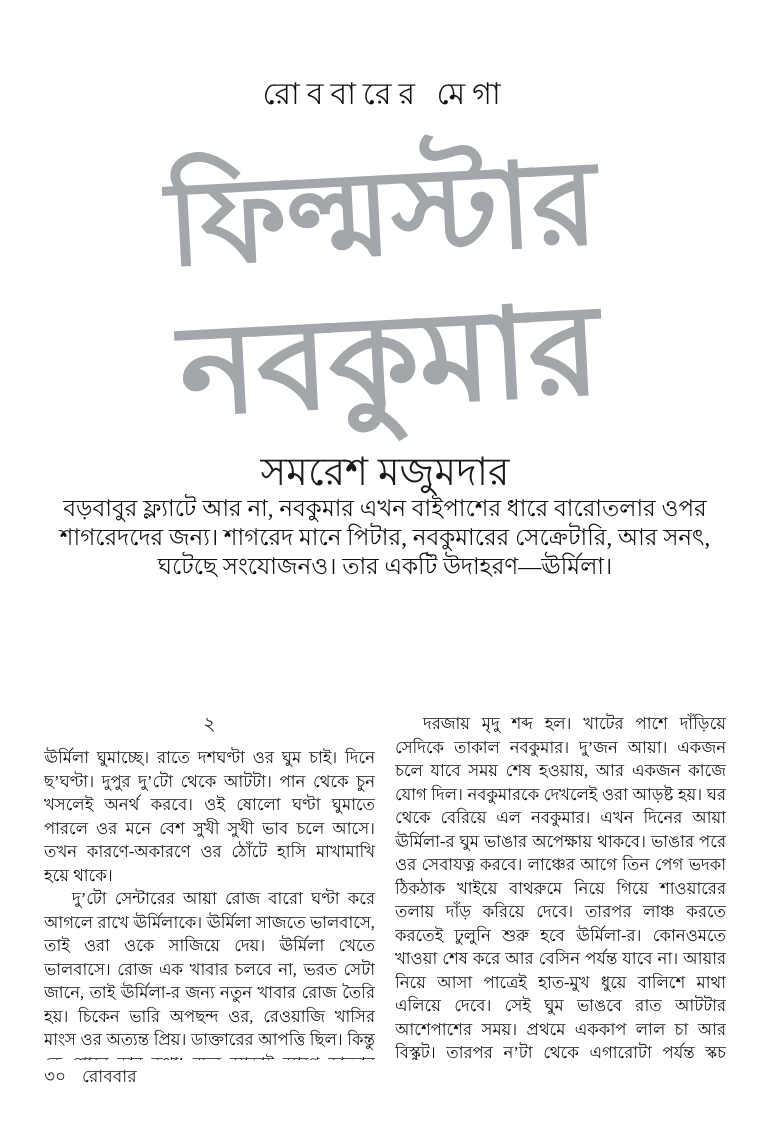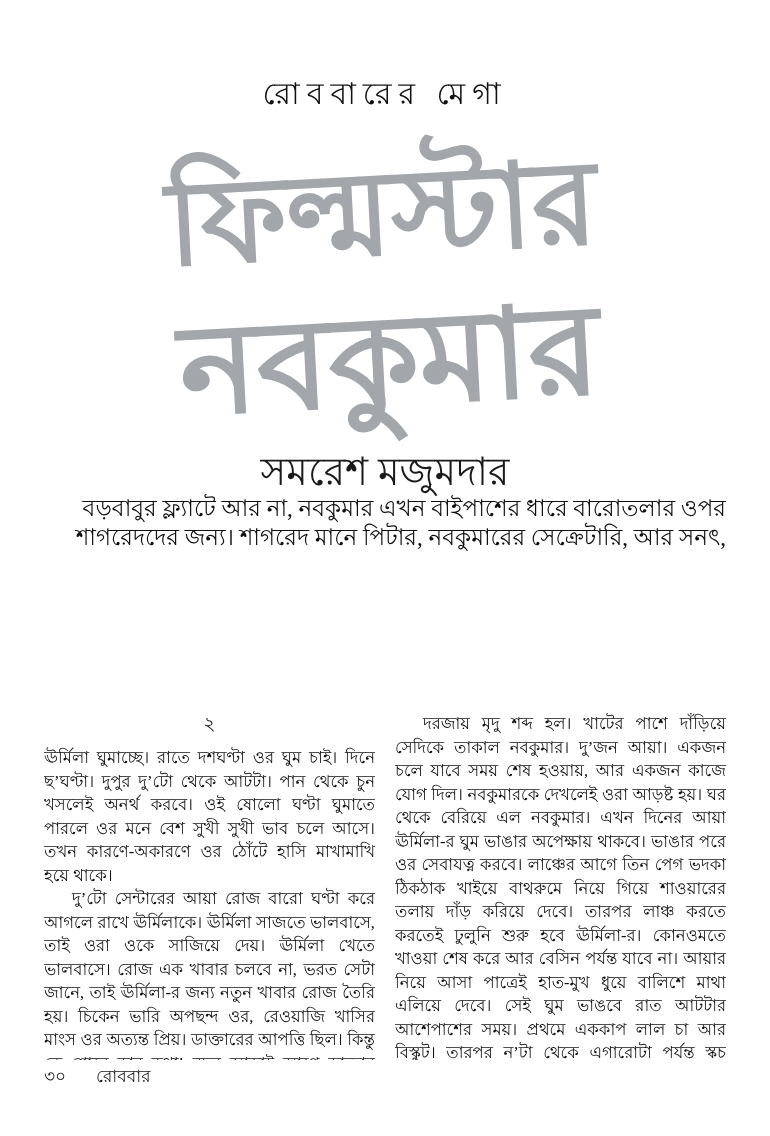--- a/index.html
+++ b/index.html
@@ -58,21 +58,21 @@
     top: 494px;
     left: 44px;
     width: 682px;
     height: 206px;
     overflow: hidden;
     text-align: center;
     font-size: 23px;
     line-height: 29px;
     color: #0f0f0f;
   }
-  .intro .iline { white-space: nowrap; text-align: right; }
+  .intro .iline { white-space: nowrap; }
 
   .columns {
     position: absolute;
     top: 712px;
     left: 44px;
     width: 682px;
     height: 348px;
     display: flex;
     gap: 20px;
   }
@@ -93,21 +93,21 @@
   }
   .col p.indent { text-indent: 28px; }
 
   .footer {
     position: absolute;
     top: 1063px;
     left: 44px;
     font-size: 17px;
     color: #161616;
   }
-  .footer .pgnum { margin-right: 30px; }
+  .footer .pgnum { margin-right: 16px; }
 </style>
 </head>
 <body>
 
 <div class="page">
 
   <div class="kicker">রোববারের মেগা</div>
 
   <div class="callig-wrap">
     <svg width="600" height="340" viewBox="0 0 600 340">
@@ -116,20 +116,21 @@
         <text class="callig-text" x="300" y="300" font-size="126" text-anchor="middle" textLength="420" lengthAdjust="spacingAndGlyphs">নবকুমার</text>
       </g>
     </svg>
   </div>
 
   <div class="author">সমরেশ মজুমদার</div>
 
   <div class="intro">
     <div class="iline">বড়বাবুর ফ্ল্যাটে আর না, নবকুমার এখন বাইপাশের ধারে বারোতলার ওপর</div>
     <div class="iline">শাগরেদদের জন্য। শাগরেদ মানে পিটার, নবকুমারের সেক্রেটারি, আর সনৎ,</div>
+    <div class="iline">ঘটেছে সংযোজনও। তার একটি উদাহরণ—ঊর্মিলা।</div>
   </div>
 
   <div class="columns">
 
     <div class="col">
       <div class="secnum">২</div>
       <p>ঊর্মিলা ঘুমাচ্ছে। রাতে দশঘণ্টা ওর ঘুম চাই। দিনে ছ’ঘণ্টা। দুপুর দু’টো থেকে আটটা। পান থেকে চুন খসলেই অনর্থ করবে। ওই ষোলো ঘণ্টা ঘুমাতে পারলে ওর মনে বেশ সুখী সুখী ভাব চলে আসে। তখন কারণে-অকারণে ওর ঠোঁটে হাসি মাখামাখি হয়ে থাকে।</p>
       <p class="indent">দু’টো সেন্টারের আয়া রোজ বারো ঘণ্টা করে আগলে রাখে ঊর্মিলাকে। ঊর্মিলা সাজতে ভালবাসে, তাই ওরা ওকে সাজিয়ে দেয়। ঊর্মিলা খেতে ভালবাসে। রোজ এক খাবার চলবে না, ভরত সেটা জানে, তাই ঊর্মিলা-র জন্য নতুন খাবার রোজ তৈরি হয়। চিকেন ভারি অপছন্দ ওর, রেওয়াজি খাসির মাংস ওর অত্যন্ত প্রিয়। ডাক্তারের আপত্তি ছিল। কিন্তু কে শোনে কার কথা! বছর আড়াই আগে ডাক্তার যখন কড়া গলায় বলেছিলেন, ‘রেডমিট একদম খাবেন না। কুসুম বাদ দিয়ে ডিমের সাদা অংশ খেতে পারেন। টমেটো একদম ছোঁবেন না।’ শুনে অদ্ভুত হাসি হেসেছিল ঊর্মিলা। তারপর সে বলেছিল, ‘শুনব। আপনার কথা মেনে চলব। কিন্তু আপনি যদি আমার বুক আবার আগের মতো করে দিতে পারেন, তা হলেই!’ ডাক্তার আর কথা বাড়াননি। নবকুমারের দিকে আড়চোখে তাকিয়ে মাথা নেড়েছিলেন।</p>
     </div>
 

